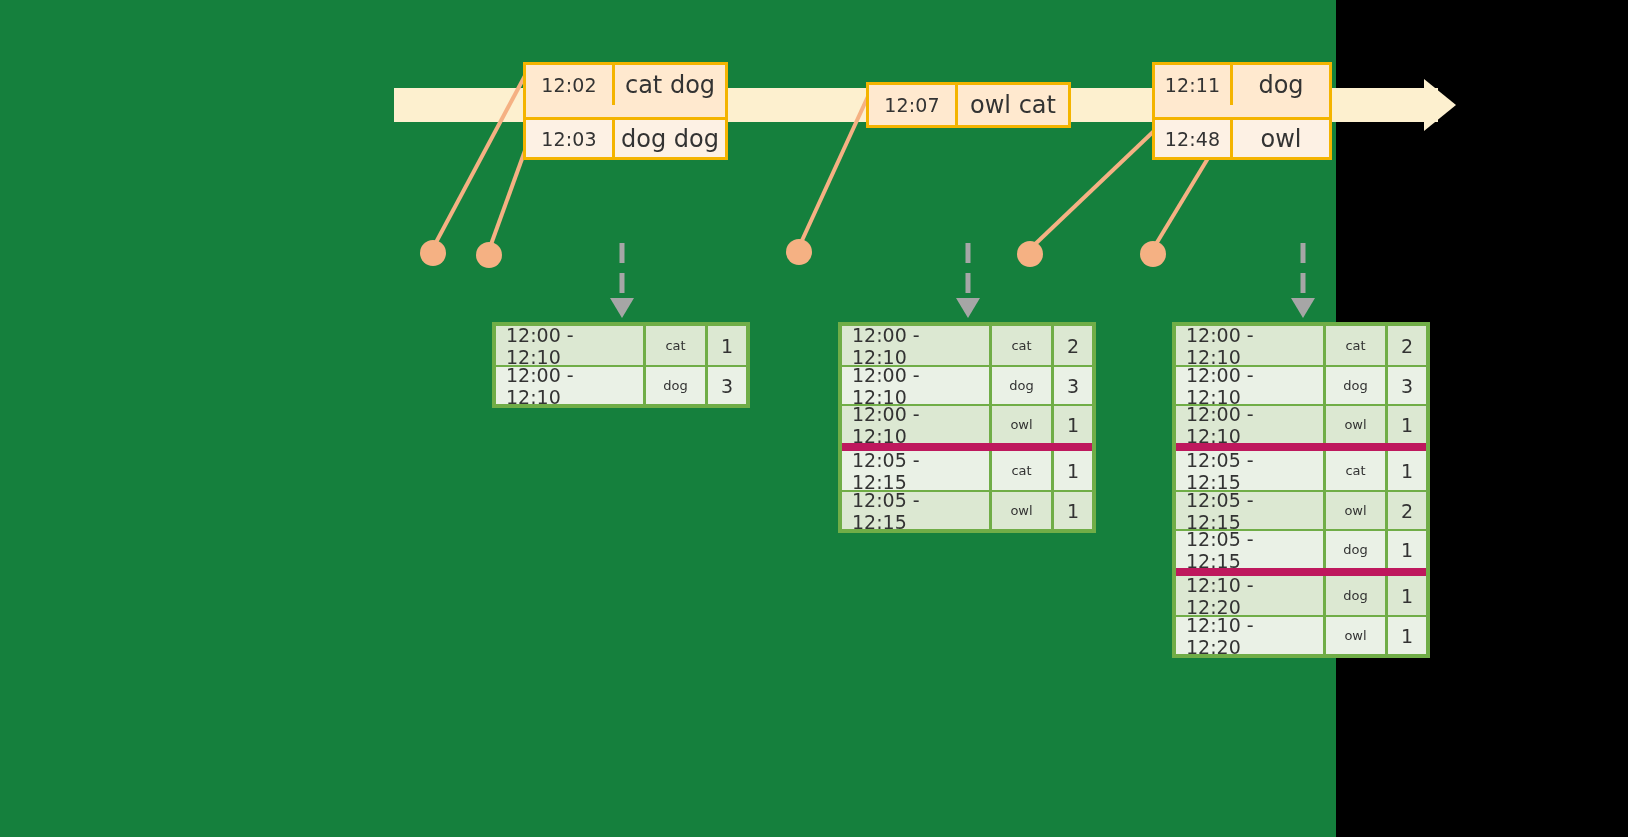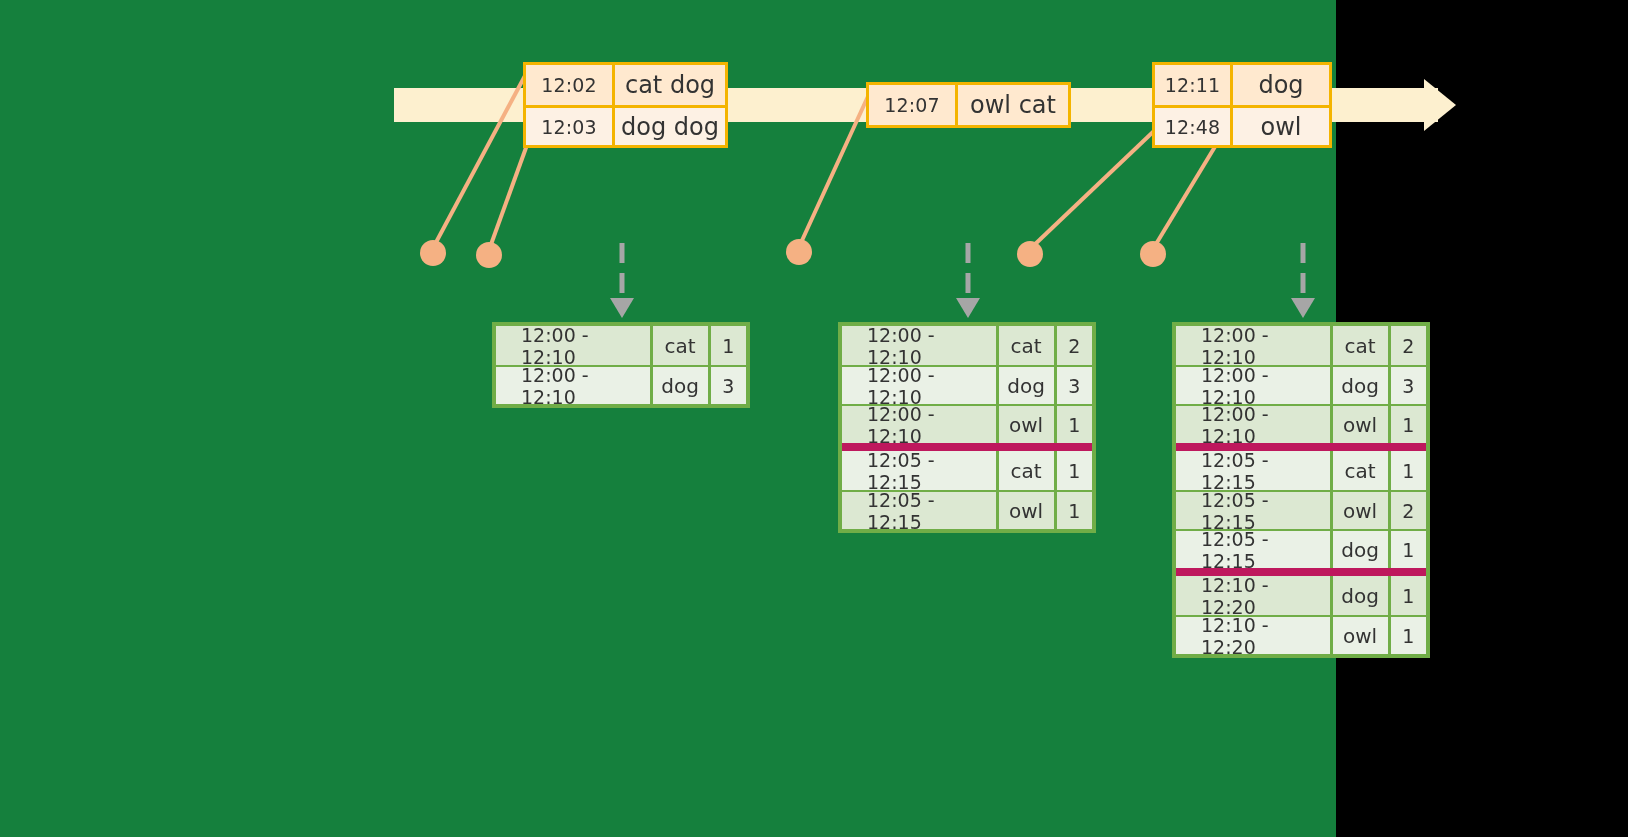--- a/index.html
+++ b/index.html
@@ -44,21 +44,21 @@
     display: flex;
     flex-direction: column;
     z-index: 6;
   }
   .event-row {
     display: flex;
     height: 40px;
     align-items: stretch;
   }
   .event-row + .event-row { border-top: 3px solid #f4b400; }
-  .event-row.alt { background: #fdf1e4; }
+  .event-row.alt { background: #fdf1e4; margin-top: 12px; }
   .event-row.alt .ev-time { background: #fdf1e4; }
   .ev-time {
     width: 89px;
     background: #ffe9cf;
     border-right: 3px solid #f4b400;
     display: flex; align-items: center; justify-content: center;
     font-size: 19px;
     color: #333333;
     letter-spacing: 0.1px;
   }
@@ -95,33 +95,32 @@
     background: #70ad47;
     z-index: 6;
   }
   .res-group { display: flex; flex-direction: column; }
   .res-group + .res-group { border-top: 8px solid #be185d; }
   .res-row {
     display: flex;
     height: 39px;
     align-items: stretch;
     background: #dce8d2;
-    padding-left: 15px;
   }
   .res-row.alt { background: #eaf1e6; }
   .res-row + .res-row { border-top: 2px solid #70ad47; }
   .res-range {
     display: flex; align-items: center; justify-content: center;
     font-size: 19px; color: #333333;
     border-right: 3px solid #70ad47;
     padding: 0 10px;
   }
   .res-word {
     display: flex; align-items: center; justify-content: center;
-    font-size: 20px; color: #333333;
+    font-size: 13px; color: #333333;
     border-right: 3px solid #70ad47;
   }
   .res-count {
     display: flex; align-items: center; justify-content: center;
     font-size: 19px; color: #333333;
   }
 
   #result-table-1 { left: 492px; top: 322px; width: 258px; }
   #result-table-1 .res-range { width: 150px; }
   #result-table-1 .res-word  { width: 62px; }

